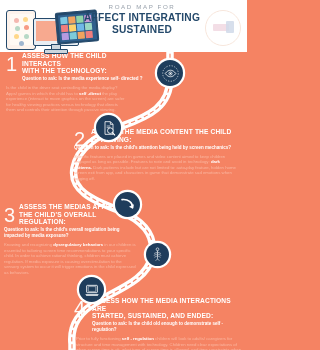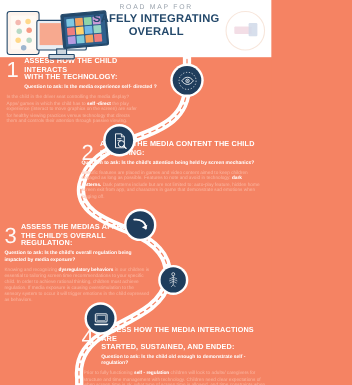--- a/index.html
+++ b/index.html
@@ -126,22 +126,22 @@
           <div class="tile" style="left:2px;top:18px;width:7px;height:7px;background:#b59ae0;"></div>
           <div class="tile" style="left:10px;top:18px;width:7px;height:7px;background:#7ecbd9;"></div>
           <div class="tile" style="left:18px;top:18px;width:7px;height:7px;background:#f2a35e;"></div>
           <div class="tile" style="left:26px;top:18px;width:7px;height:7px;background:#f07d7d;"></div>
         </div>
       </div>
     </div>
 
     <div class="title-wrap">
       <div class="kicker">ROAD MAP FOR</div>
-      <div class="title">SAFELY INTEGRATING</div>
-      <div class="title">OVERALL</div>
+      <div class="title">AFFECT INTEGRATING</div>
+      <div class="title">SUSTAINED</div>
     </div>
 
     <div class="logo">
       <div class="lg1"></div>
         <div class="lg2"></div>
     </div>
   </div>
 
   <svg class="road" viewBox="0 0 247 306">
     <path d="M170,-4 L170,34 C170,62 150,72 122,82

